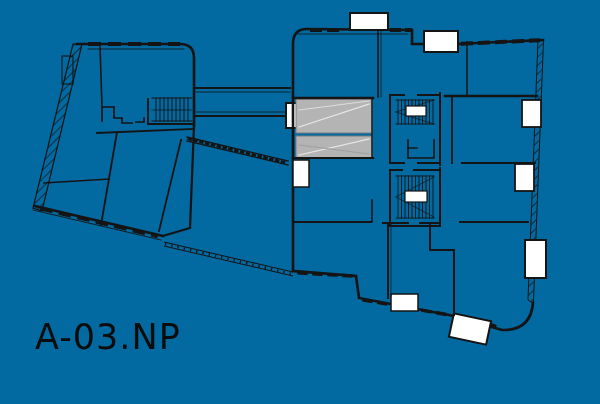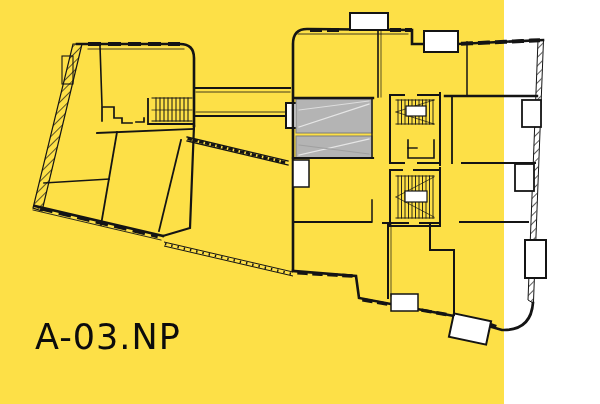--- a/index.html
+++ b/index.html
@@ -1,20 +1,20 @@
 <!DOCTYPE html>
 <html><head>
 <meta charset="utf-8">
 <style>
   html,body{margin:0;padding:0;}
   body{
     width:600px;height:404px;background:#ffffff;overflow:hidden;
     font-family:"DejaVu Sans","Liberation Sans",sans-serif;
   }
-  #plan-wrap{position:relative;width:504px;height:404px;background:#fde047;}
+  #plan-wrap{position:relative;width:600px;height:404px;background:#0369a1;}
   svg{display:block;}
   .lbl{font-family:"DejaVu Sans","Liberation Sans",sans-serif;font-size:35px;fill:#0c0c0c;letter-spacing:1px;}
 </style>
 </head>
 <body>
 
 <div id="plan-wrap">
 <svg width="600" height="404" viewBox="0 0 600 404">
   <defs>
     <pattern id="hatch" width="6" height="6" patternUnits="userSpaceOnUse" patternTransform="rotate(45)">

